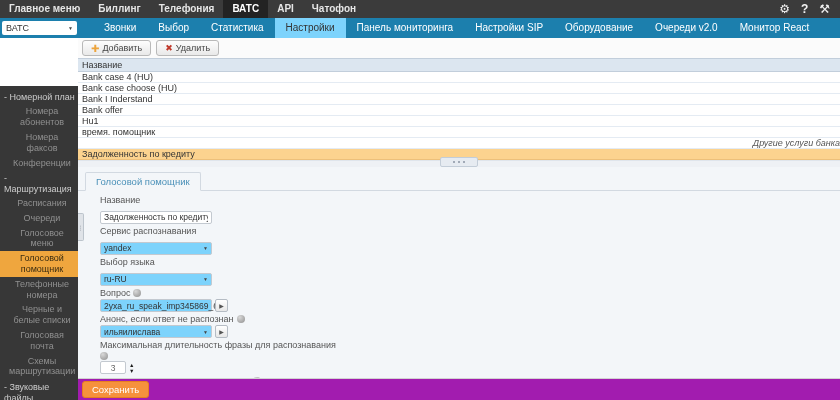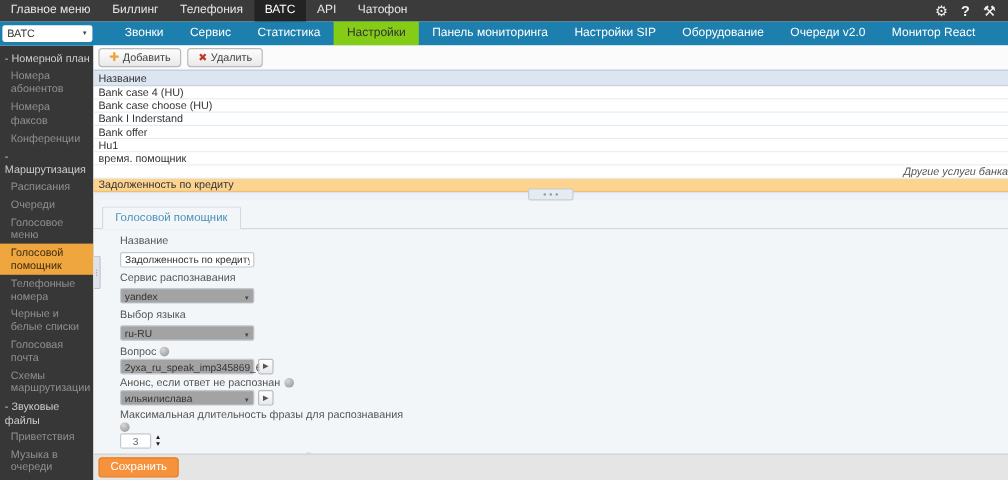--- a/index.html
+++ b/index.html
@@ -1,41 +1,41 @@
 <!DOCTYPE html>
 <html><head>
 <meta charset="utf-8">
 <style>
   * { box-sizing: border-box; margin: 0; padding: 0; }
   html,body { width:840px; height:400px; overflow:hidden; }
   body { font-family:"Liberation Sans","DejaVu Sans",sans-serif; background:#fff; position:relative; }
 
   
   .topbar { height:18px; background:#3b3b3b; display:flex; align-items:stretch; font-size:10px; color:#e6e6e6; }
-  .topbar-item { padding:0 9px; line-height:18px; cursor:pointer; white-space:nowrap; font-weight:normal; }
+  .topbar-item { padding:0 9px; line-height:18px; cursor:pointer; white-space:nowrap; font-weight:bold; }
   .topbar-item.active { background:#232323; color:#fff; }
   .topbar-spacer { flex:1; }
   .topbar-icons { display:flex; align-items:center; gap:11px; padding-right:10px; color:#f2f2f2; }
   .tb-icon { font-size:12px; line-height:18px; cursor:pointer; font-weight:bold; }
 
   
   .navbar { height:20px; background:#1c7fad; position:relative; display:flex; align-items:stretch; }
   .app-select { position:absolute; left:2px; top:3px; width:75px; height:14px; background:#fff; border-radius:2px;
     display:flex; align-items:center; justify-content:space-between; padding:0 4px; font-size:9px; color:#333; cursor:pointer; }
   .nav-tabs { display:flex; margin-left:93px;text-align:right; }
   .nav-tab { line-height:20px; padding:0 11px; font-size:10px; color:#fff; cursor:pointer; white-space:nowrap; }
-  .nav-tab.active { background:#84cc16; color:#333; }
+  .nav-tab.active { background:#7dd3fc; color:#333; }
   .sel-arrow { font-size:5px; color:#444; }
 
   
   .layout { display:flex; height:362px; }
-  .sidebar { width:78px; background:#373737; padding-top:3px; font-size:9px; overflow:hidden; flex:none; }
+  .sidebar { width:78px; background:#373737; padding-top:3px; font-size:9px; overflow:hidden; flex:none;margin-top:48px; }
   .side-title { color:#cdcdcd; padding:3px 3px 2px 4px; line-height:1.15; cursor:pointer; }
   .side-title::before { content:"- "; }
-  .side-item { color:#909090; padding:2px 3px 2px 9px; line-height:1.2; cursor:pointer; }
+  .side-item { color:#909090; padding:2px 3px 2px 9px; line-height:1.2; cursor:pointer;text-align:center; }
   .side-item.selected { background:#efa63e; color:#3a2c10; }
 
   .content { flex:1; display:flex; flex-direction:column; background:#fff; position:relative; min-width:0; }
 
   .toolbar { height:20px; display:flex; align-items:center; gap:5px; padding-left:4px; background:#fbfbfb; }
   .btn { display:inline-flex; align-items:center; gap:3px; border:1px solid #b9b9b9; border-radius:3px;
     background:linear-gradient(#fdfdfd,#e9e9e9); font-size:9px; color:#444; padding:2px 8px; cursor:pointer; height:16px; }
   .plus-ic { color:#eda43c; font-weight:bold; font-size:10px; line-height:9px; }
   .x-ic { color:#c0392b; font-weight:bold; font-size:9px; line-height:9px; }
 
@@ -52,34 +52,34 @@
   .split-dot { width:2px; height:2px; border-radius:50%; background:#8a95a3; }
 
   .formarea { flex:1; background:#f3f6f9; overflow:hidden; }
   .form-tabs { padding:4px 0 0 7px; border-bottom:1px solid #d2d9e1; }
   .form-tab { display:inline-block; padding:3px 10px; background:#f3f6f9; border:1px solid #d2d9e1; border-bottom:1px solid #f3f6f9;
     margin-bottom:-1px; color:#4a90b8; font-size:9.5px; border-radius:2px 2px 0 0; cursor:pointer; }
   .fields { padding:2px 0 0 22px; }
   .flabel { font-size:9px; color:#555; line-height:10px; margin:2px 0 1px; display:flex; align-items:center; gap:3px; max-width:300px; }
   .tinput { width:112px; height:13px; border:1px solid #c3c9d0; border-radius:2px; background:#fff;
     font-size:8.5px; color:#333; padding:0 3px; font-family:inherit; }
-  .fselect { width:112px; height:13px; border:1px solid #c3c9d0; border-radius:2px; background:#a3a3a3;
-    display:inline-flex; align-items:flex-end; justify-content:space-between; font-size:8.5px; color:#333; padding:0 3px; cursor:pointer; }
+  .fselect { width:112px; height:13px; border:1px solid #c3c9d0; border-radius:2px; background:#7dd3fc;
+    display:inline-flex; align-items:center; justify-content:space-between; font-size:8.5px; color:#333; padding:0 3px; cursor:pointer; }
   .row-inline { display:flex; align-items:center; }
   .playbtn { width:13px; height:13px; border:1px solid #b5bcc4; border-radius:2px; background:linear-gradient(#fff,#e7e7e7);
     display:inline-flex; align-items:center; justify-content:center; font-size:6px; color:#555; margin-left:3px; cursor:pointer; }
   .info-icon { width:8px; height:8px; border-radius:50%; background:radial-gradient(circle at 35% 30%, #d8d8d8, #8f8f8f);
     display:inline-block; flex:none; cursor:pointer; }
   .icon-line { margin:1px 0 1px 0; height:9px; display:flex; align-items:center; }
   .numinput { width:26px; height:13px; border:1px solid #c3c9d0; border-radius:2px; background:#fff;
     font-size:8.5px; color:#666; text-align:center; font-family:inherit; }
   .spin { display:inline-flex; flex-direction:column; margin-left:3px; }
   .spin-btn { font-size:5.5px; line-height:6px; color:#1a1a1a; cursor:pointer; }
 
-  .footer { height:22px; background:#e5e5e5; border-top:1px solid #d2d2d2; display:flex; align-items:center; padding-left:4px; flex:none; }
+  .footer { height:22px; background:#a21caf; border-top:1px solid #d2d2d2; display:flex; align-items:center; padding-left:4px; flex:none; }
   .savebtn { background:#f6913c; border:1px solid #e67e22; color:#fff; font-size:9.5px; padding:2px 9px; border-radius:3px; cursor:pointer; }
 
   .collapse-handle { position:absolute; left:0; top:175px; width:6px; height:28px; background:#dfe3e8;
     border:1px solid #bcc4cc; border-left:none; border-radius:0 2px 2px 0; display:flex; align-items:center; justify-content:center;
     font-size:6px; color:#7d868f; cursor:pointer; z-index:5; }
 </style>
 </head>
 <body>
 
 <div class="topbar">
@@ -97,21 +97,21 @@
   </div>
 </div>
 
 <div class="navbar">
   <div class="app-select">
     <span>ВАТС</span>
     <span class="sel-arrow">▼</span>
   </div>
   <div class="nav-tabs">
     <div class="nav-tab">Звонки</div>
-    <div class="nav-tab">Сервис</div>
+    <div class="nav-tab">Выбор</div>
     <div class="nav-tab">Статистика</div>
     <div class="nav-tab active">Настройки</div>
     <div class="nav-tab">Панель мониторинга</div>
     <div class="nav-tab">Настройки SIP</div>
     <div class="nav-tab">Оборудование</div>
     <div class="nav-tab">Очереди v2.0</div>
     <div class="nav-tab">Монитор React</div>
   </div>
 </div>
 

